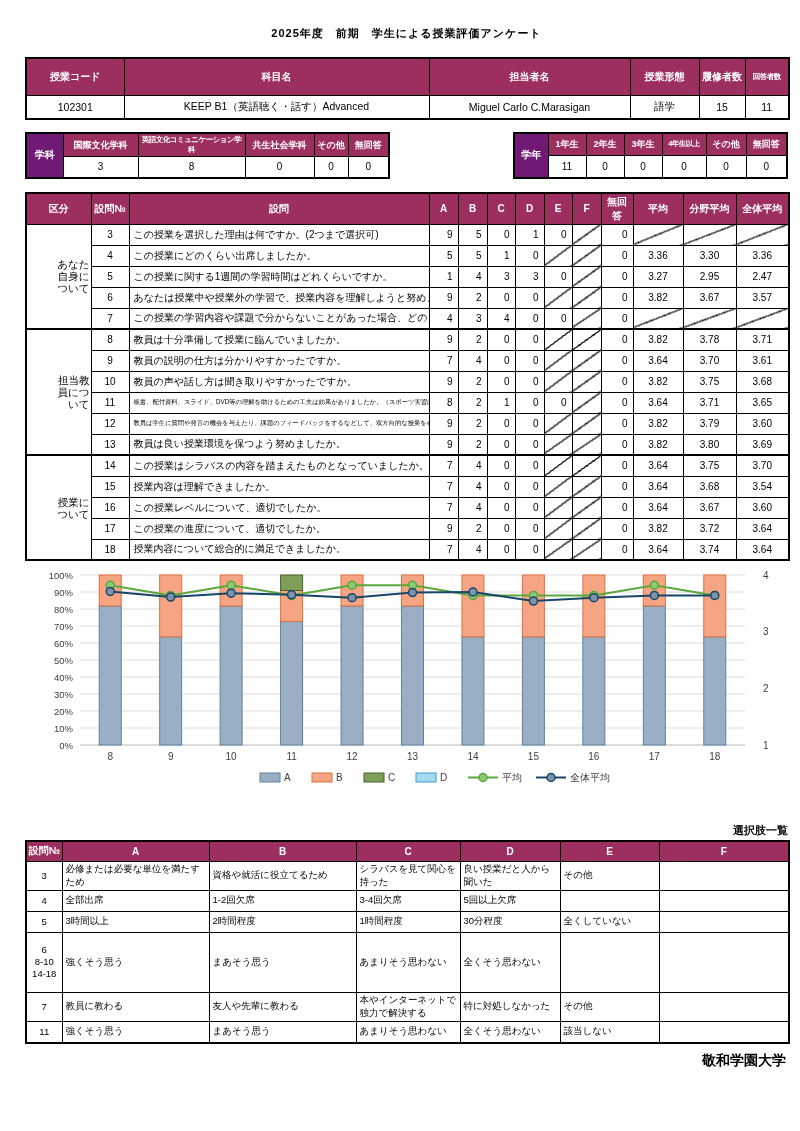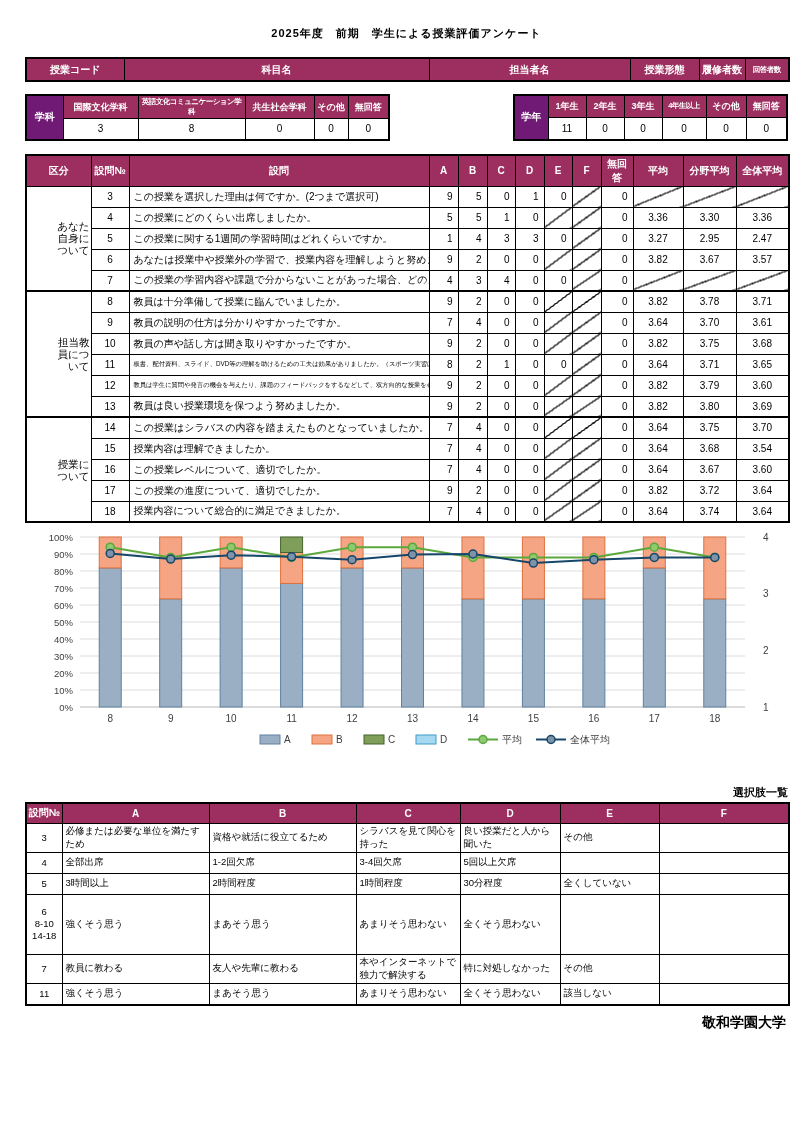--- a/index.html
+++ b/index.html
@@ -14,21 +14,21 @@
 
   table { border-collapse:collapse; table-layout:fixed; }
   td,th { border:1px solid #000; overflow:hidden; font-weight:normal; }
   .btable { border:2px solid #000; }
   .hd { background:#9C2F5F; color:#fff; font-weight:bold; text-align:center; font-size:10px; }
   .hd.tiny { font-size:7.5px; letter-spacing:-0.5px; }
   .hd.sm { font-size:10px; }
 
   
   .course-tbl { margin-top:16px; width:763px; }
-  .course-tbl th { height:23px; }
+  .course-tbl th { height:37px; }
   .course-tbl td { height:24px; text-align:center; font-size:10.5px; }
 
   
   .two-tables { margin-top:12px; width:763px; display:flex; justify-content:space-between; }
   .mini-tbl th,.mini-tbl td { height:21px; text-align:center; }
   .mini-tbl th { font-size:9px; }
   .mini-tbl td { font-size:10px; }
   .mini-label { background:#701a75; color:#fff; font-weight:bold; font-size:10.5px; text-align:center; }
 
   
@@ -78,20 +78,28 @@
         <col style="width:44px">
       </colgroup>
     <tbody>
         <tr>
       <th class="hd">授業コード</th>
       <th class="hd">科目名</th>
       <th class="hd">担当者名</th>
       <th class="hd">授業形態</th>
       <th class="hd sm">履修者数</th>
       <th class="hd tiny">回答者数</th>
+    </tr>
+    <tr>
+      <td>102301</td>
+      <td>KEEP B1（英語聴く・話す）Advanced</td>
+      <td>Miguel Carlo C.Marasigan</td>
+      <td>語学</td>
+      <td>15</td>
+      <td>11</td>
     </tr>
   </tbody>
     </table>
 
   <div class="two-tables">
     <table class="btable mini-tbl" style="width:363px">
       <colgroup>
           <col style="width:37px">
           <col style="width:75px">
           <col style="width:107px">

